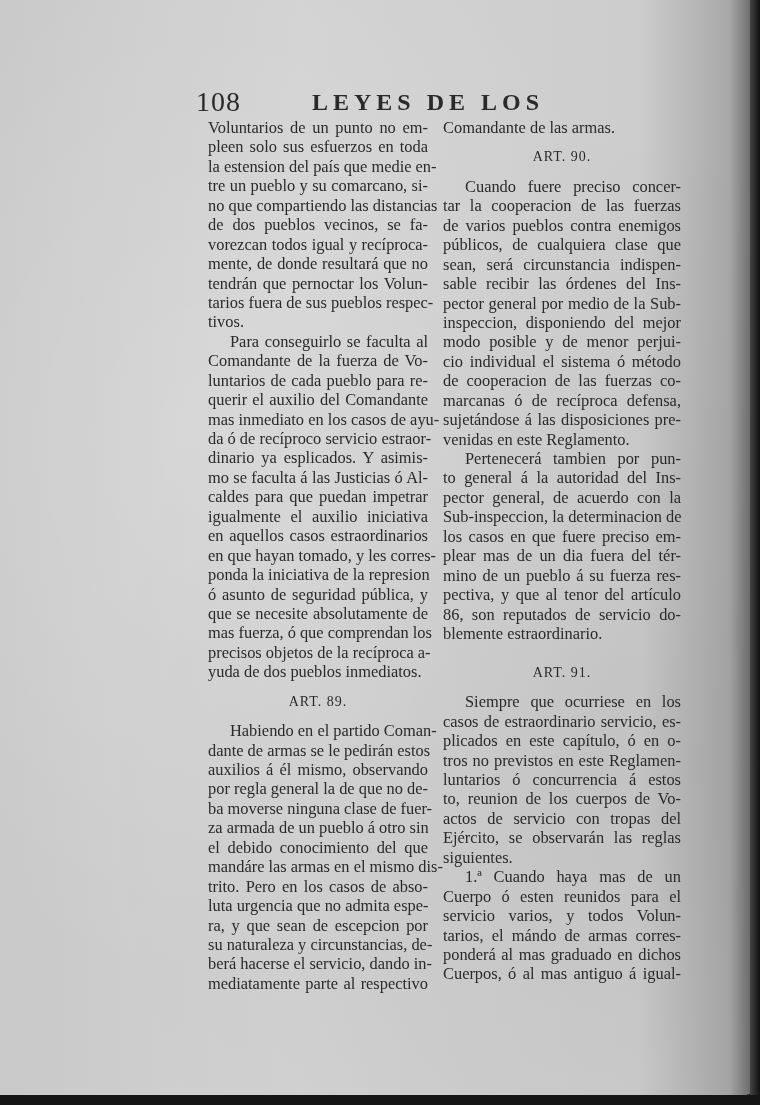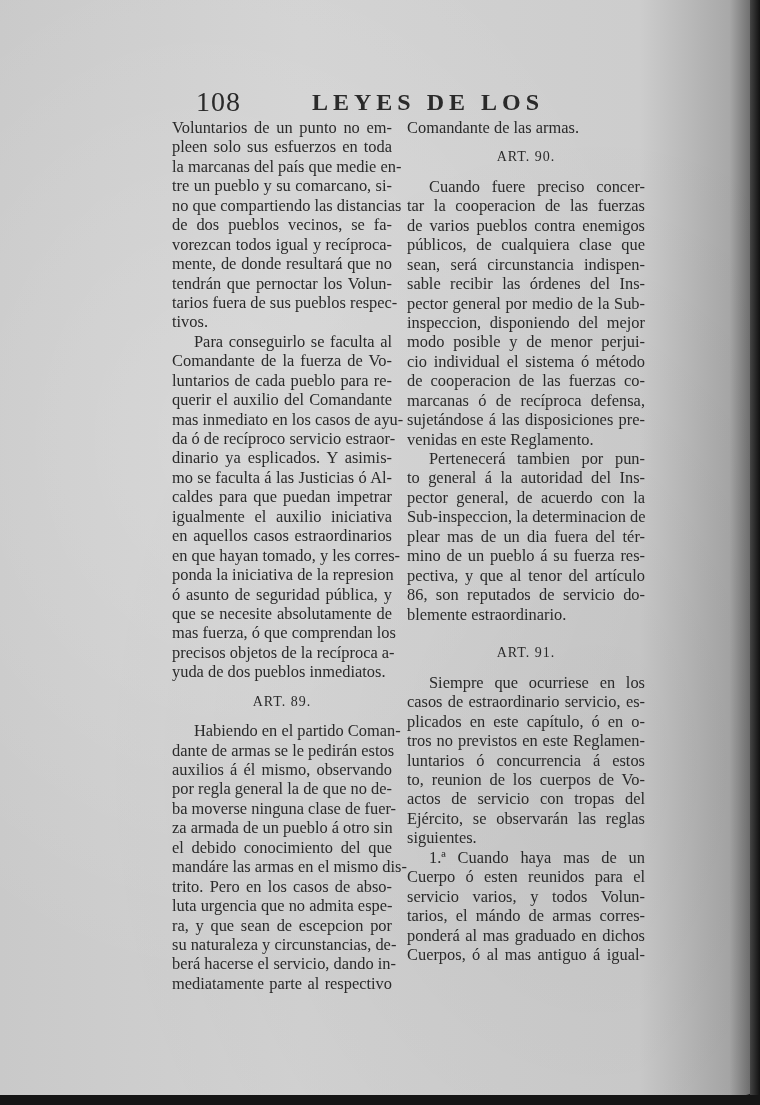--- a/index.html
+++ b/index.html
@@ -24,21 +24,21 @@
     position:absolute; left:0; bottom:0; width:760px; height:10px; background:#151515;
   }
   .header {
     position:absolute; top:86px; left:184px; width:480px; height:30px;
     font-size:25px; letter-spacing:1px;
   }
   .page-number { position:absolute; left:0; top:0; font-size:28px;margin-left:12px; }
   .running-title { position:absolute; left:128px; top:3px; font-size:24px; letter-spacing:5px; font-weight:bold; }
   .column {
     position:absolute; top:118px; width:220px;
-    font-size:16.4px; line-height:19.45px; text-align:justify;
+    font-size:16.4px; line-height:19.45px; text-align:justify;margin-left:36px;
   }
   .col-left { left:172px; }
   .col-right { left:407px; width:238px; }
   .line { display:block; white-space:nowrap; text-align:justify; text-align-last:justify; height:19.45px; }
   .line.last { text-align-last:left; }
   .line.indent { padding-left:22px; }
   .art-heading {
     display:block; text-align:center; font-size:14px; letter-spacing:1px;
     font-variant:small-caps; height:19.45px;
   }
@@ -52,21 +52,21 @@
 
   <div class="header">
     <span class="page-number">108</span>
     <span class="running-title">LEYES DE LOS</span>
   </div>
 
   <div class="column col-left">
     <div>
         <span class="line">Voluntarios de un punto no em-</span>
         <span class="line">pleen solo sus esfuerzos en toda</span>
-        <span class="line">la marcanas del país que medie en-</span>
+        <span class="line">la estension del país que medie en-</span>
         <span class="line">tre un pueblo y su comarcano, si-</span>
         <span class="line">no que compartiendo las distancias</span>
         <span class="line">de dos pueblos vecinos, se fa-</span>
         <span class="line">vorezcan todos igual y recíproca-</span>
         <span class="line">mente, de donde resultará que no</span>
         <span class="line">tendrán que pernoctar los Volun-</span>
         <span class="line">tarios fuera de sus pueblos respec-</span>
         <span class="line last">tivos.</span>
       </div>
     <div>
@@ -131,20 +131,21 @@
         <span class="line">de cooperacion de las fuerzas co-</span>
         <span class="line">marcanas ó de recíproca defensa,</span>
         <span class="line">sujetándose á las disposiciones pre-</span>
         <span class="line last">venidas en este Reglamento.</span>
       </div>
     <div>
         <span class="line indent">Pertenecerá tambien por pun-</span>
         <span class="line">to general á la autoridad del Ins-</span>
         <span class="line">pector general, de acuerdo con la</span>
         <span class="line">Sub-inspeccion, la determinacion de</span>
+        <span class="line">los casos en que fuere preciso em-</span>
         <span class="line">plear mas de un dia fuera del tér-</span>
         <span class="line">mino de un pueblo á su fuerza res-</span>
         <span class="line">pectiva, y que al tenor del artículo</span>
         <span class="line">86, son reputados de servicio do-</span>
         <span class="line last">blemente estraordinario.</span>
       </div>
     <span class="gap"></span>
     <span class="art-heading">ART. 91.</span>
     <span class="gap-small"></span>
     <div>

